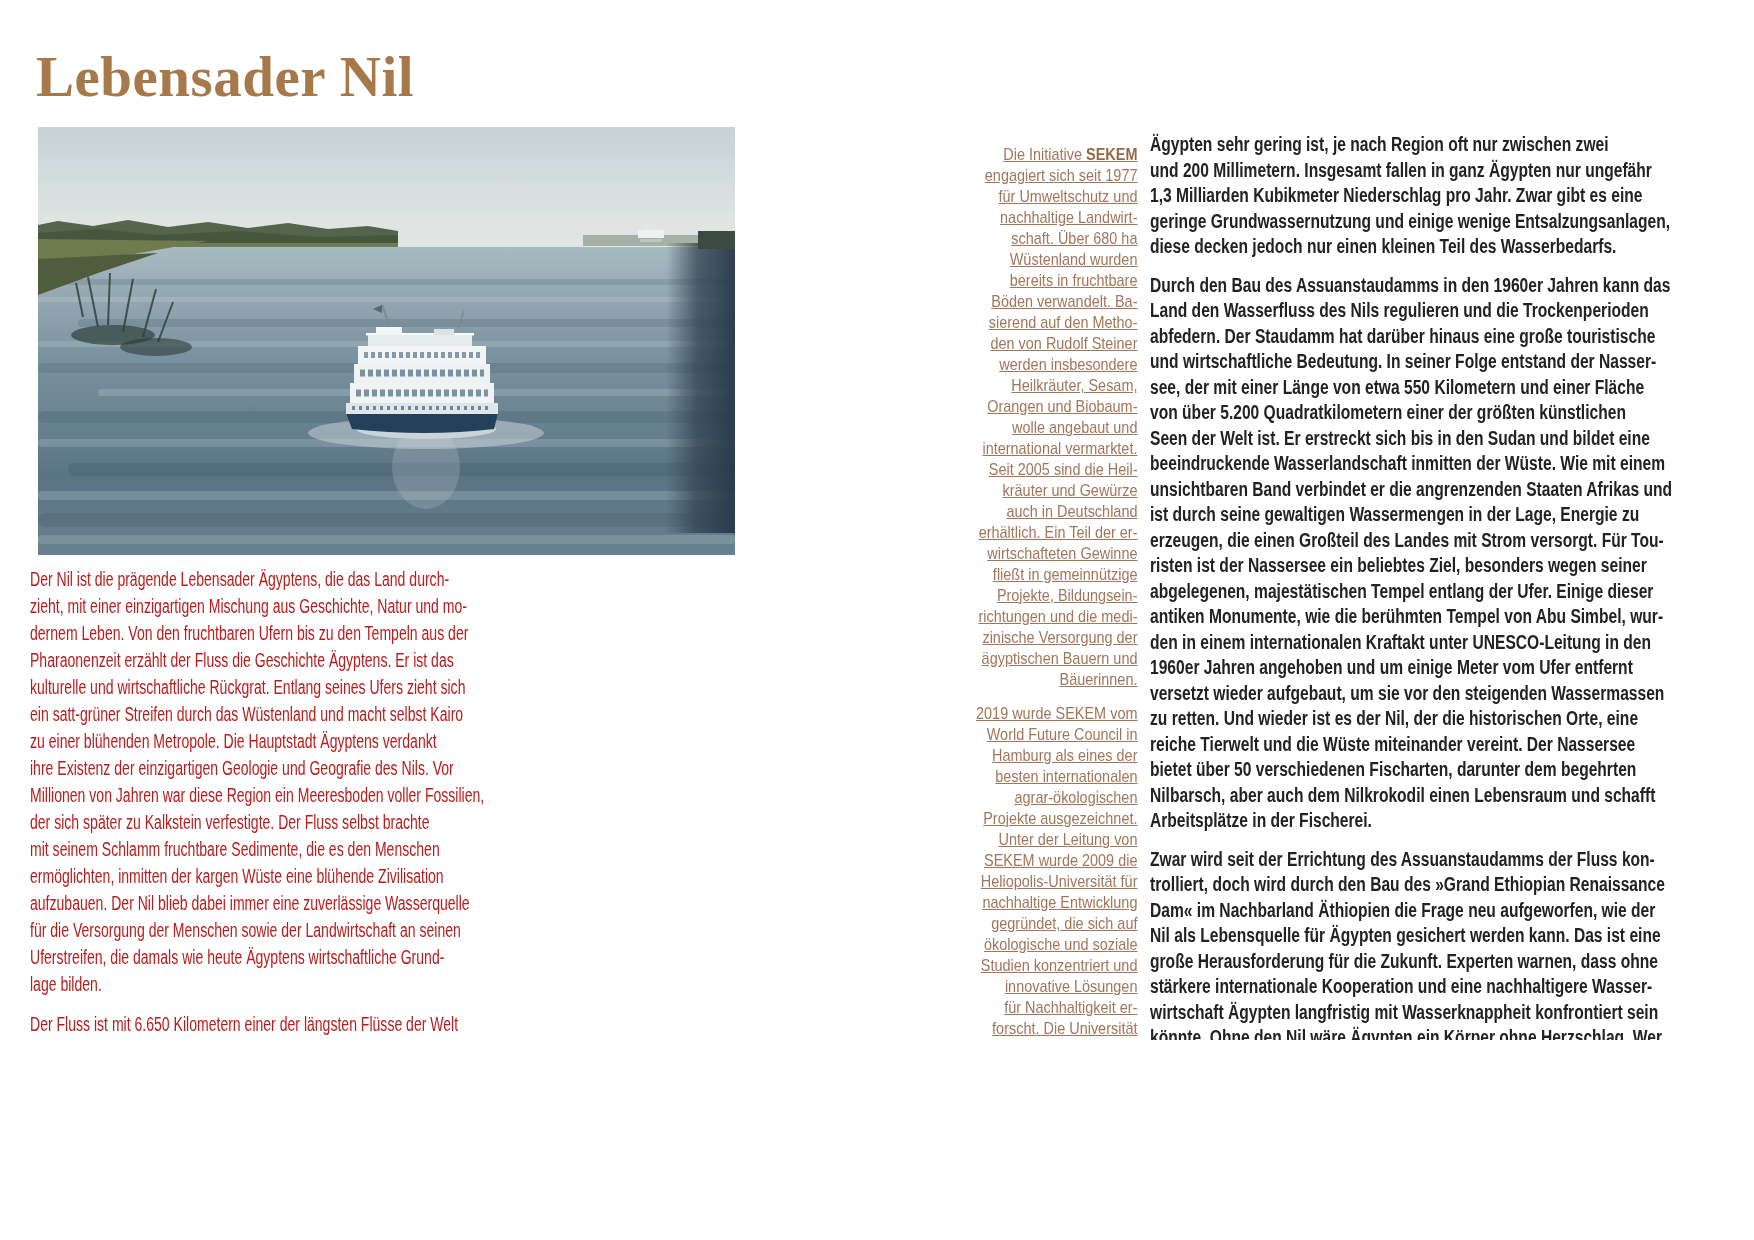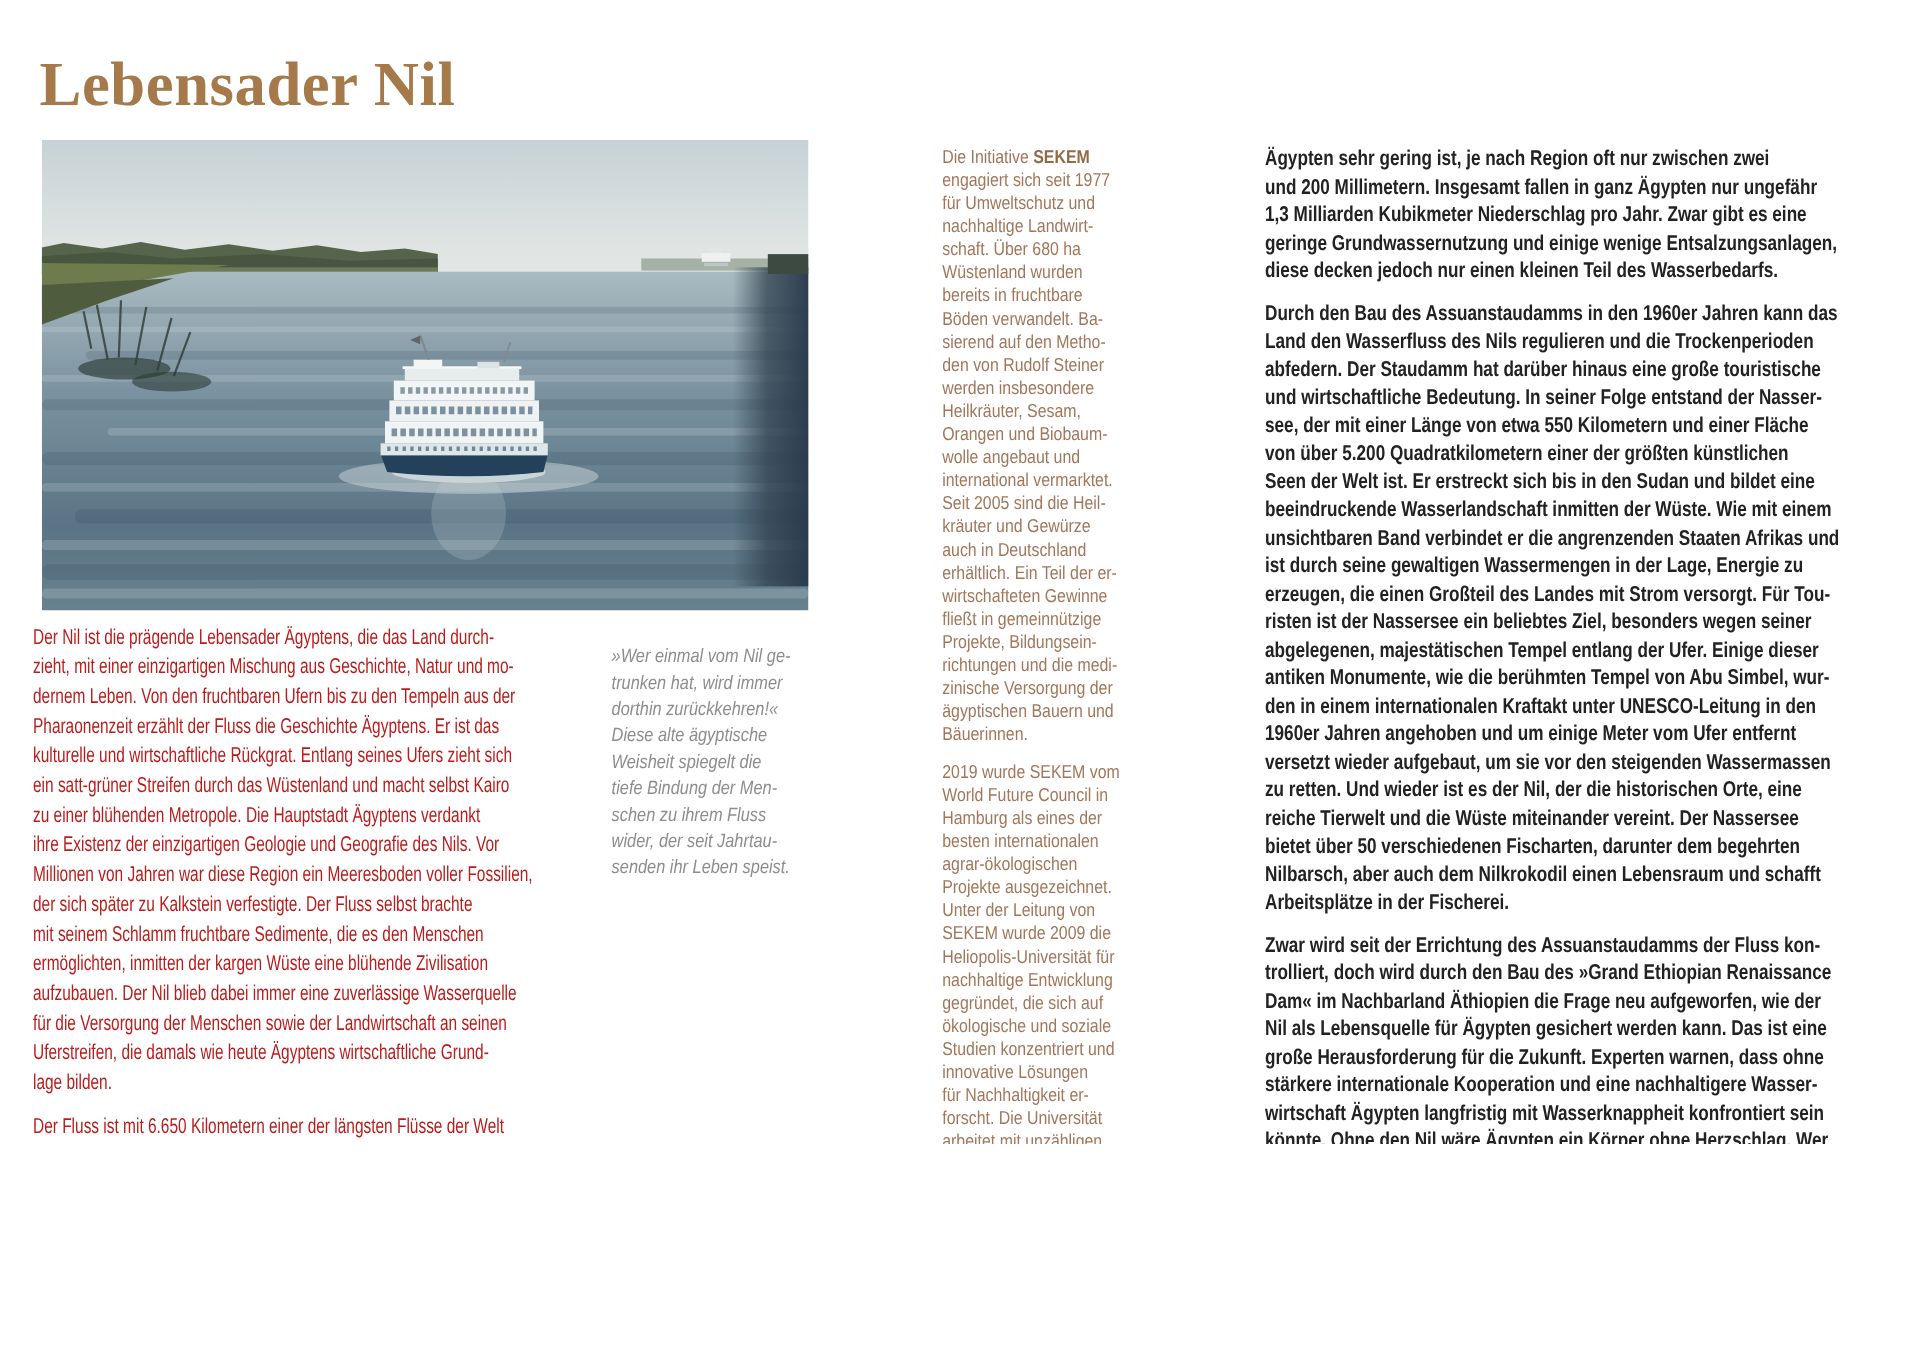--- a/index.html
+++ b/index.html
@@ -20,21 +20,21 @@
   .leftcol .inner{
     transform:scaleX(0.72);transform-origin:left top;width:138.8%;
     font-size:19.5px;line-height:27px;
   }
   .leftcol .par2{margin-top:13px;}
   .quote{left:556px;top:584px;width:186px;color:#8d8d8d;}
   .quote .inner{
     transform:scaleX(0.85);transform-origin:left top;width:117.6%;
     font-size:17.5px;line-height:24px;font-style:italic;
   }
-  .sidebar{left:856px;top:132px;width:281px;color:#a1765a;text-align:left;}
+  .sidebar{left:856px;top:144px;width:281px;color:#a1765a;text-align:right;text-decoration:underline;}
   .sidebar .inner{
     transform:scaleX(0.85);transform-origin:right top;width:117.6%;margin-left:-17.6%;
     font-size:17px;line-height:21px;
   }
   .sidebar .bold{font-weight:bold;color:#936a47;}
   .sidebar .par2{margin-top:13px;}
   .rightcol{left:1150px;top:132px;width:568px;color:#222;font-weight:bold;}
   .rightcol .inner{
     transform:scaleX(0.80);transform-origin:left top;width:125%;
     font-size:19.5px;line-height:25.5px;
@@ -172,31 +172,20 @@
 lage bilden.</div>
       <div class="lines par2">Der Fluss ist mit 6.650 Kilometern einer der längsten Flüsse der Welt
 und durchquert insgesamt elf afrikanische Länder, bevor er in das
 Mittelmeer mündet. Er ist die Hauptquelle für Frischwasser in Ägypten
 und versorgt das Land mit rund 55,5 Milliarden Kubikmetern Wasser
 pro Jahr. Das sind etwa 80 Prozent des gesamten Wasserbedarfs des
 Landes. Das ist besonders wichtig, da der jährliche Niederschlag in</div>
     </div>
   </div>
 
-  <div class="abs quote">
-    <div class="inner lines">»Wer einmal vom Nil ge-
-trunken hat, wird immer
-dorthin zurückkehren!«
-Diese alte ägyptische
-Weisheit spiegelt die
-tiefe Bindung der Men-
-schen zu ihrem Fluss
-wider, der seit Jahrtau-
-senden ihr Leben speist.</div>
-  </div>
 
   <div class="abs sidebar">
     <div class="inner">
       <div><span>Die Initiative </span><span class="bold">SEKEM</span></div>
       <div class="lines">engagiert sich seit 1977
 für Umweltschutz und
 nachhaltige Landwirt-
 schaft. Über 680 ha
 Wüstenland wurden
 bereits in fruchtbare

